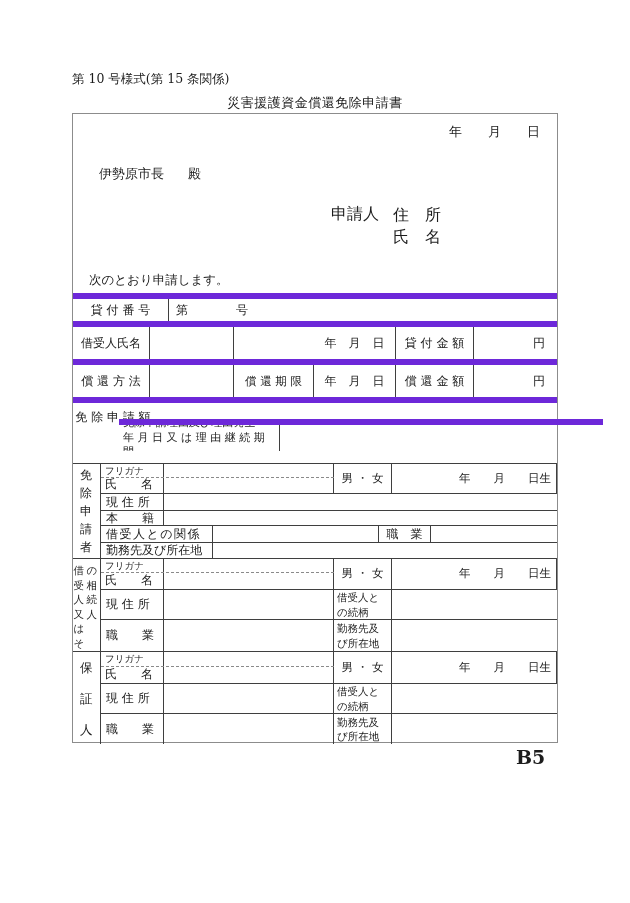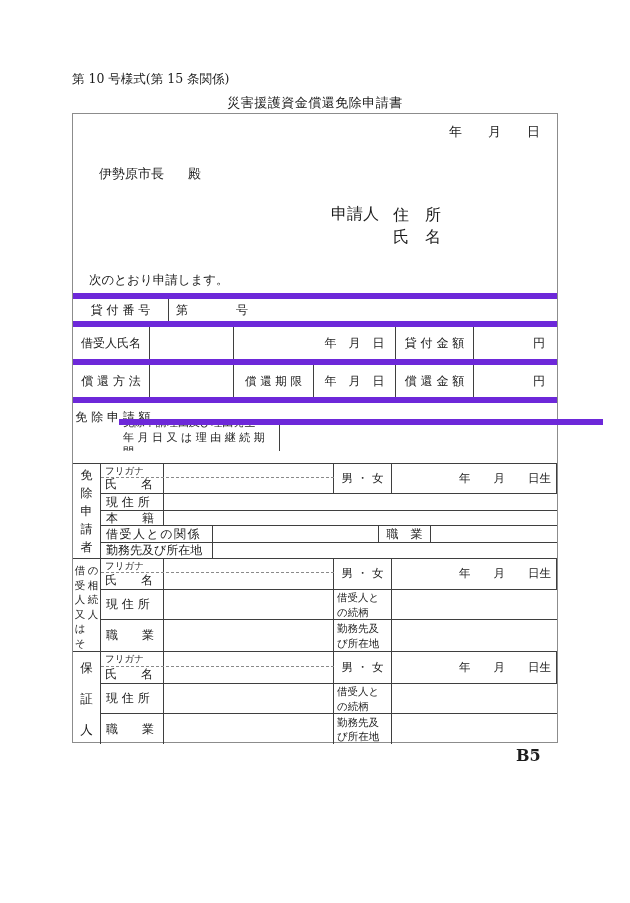--- a/index.html
+++ b/index.html
@@ -22,33 +22,33 @@
   .l{padding-left:5px;}
   .r{justify-content:flex-end;text-align:right;}
   .pre{white-space:pre-line;}
   .small{font-size:11px;line-height:14.5px;}
   .sec{position:absolute;left:0;width:100%;display:flex;box-sizing:border-box;
        border-top:1px solid #3f3f3f;}
   .sec-title{width:28px;box-sizing:border-box;border-right:1px solid #3f3f3f;
              display:flex;align-items:center;justify-content:center;}
   .sec-title2{width:28px;box-sizing:border-box;border-right:1px solid #3f3f3f;
              display:flex;justify-content:center;padding-top:4px;gap:0px;}
-  .vstack{width:13px;word-break:break-all;text-align:center;}
+  .vstack{width:13px;word-break:break-all;}
   .sec-body{flex:1;display:flex;flex-direction:column;}
   .srow{display:flex;box-sizing:border-box;position:relative;}
   .srow + .srow{border-top:1px solid #3f3f3f;}
   .namecell{width:63px;box-sizing:border-box;border-right:1px solid #3f3f3f;
             display:flex;flex-direction:column;justify-content:space-between;
             padding:1px 0 2px 4px;}
   .furi{font-size:9.5px;line-height:11px;}
   .nm{font-size:12px;line-height:13px;}
   .dotline{position:absolute;left:0;top:13px;width:233px;border-top:1px dashed #8a8a8a;}
   .chkline{display:flex;align-items:center;gap:9px;line-height:15px;font-size:12px;}
   .chk{display:inline-block;width:8px;height:8px;border:1px solid #3f3f3f;background:#fff;flex:none;}
-  .b5{font-weight:600;font-size:16px;}
+  .b5{font-weight:600;font-size:19px;}
 </style>
 </head>
 <body>
 
 <div class="page">
 
   <div class="abs" style="left:72px;top:71px;font-size:12.5px;">第 10 号様式(第 15 条関係)</div>
 
   <div class="abs" style="left:72px;top:94px;width:486px;text-align:center;font-size:13px;letter-spacing:0.5px;">災害援護資金償還免除申請書</div>
 

